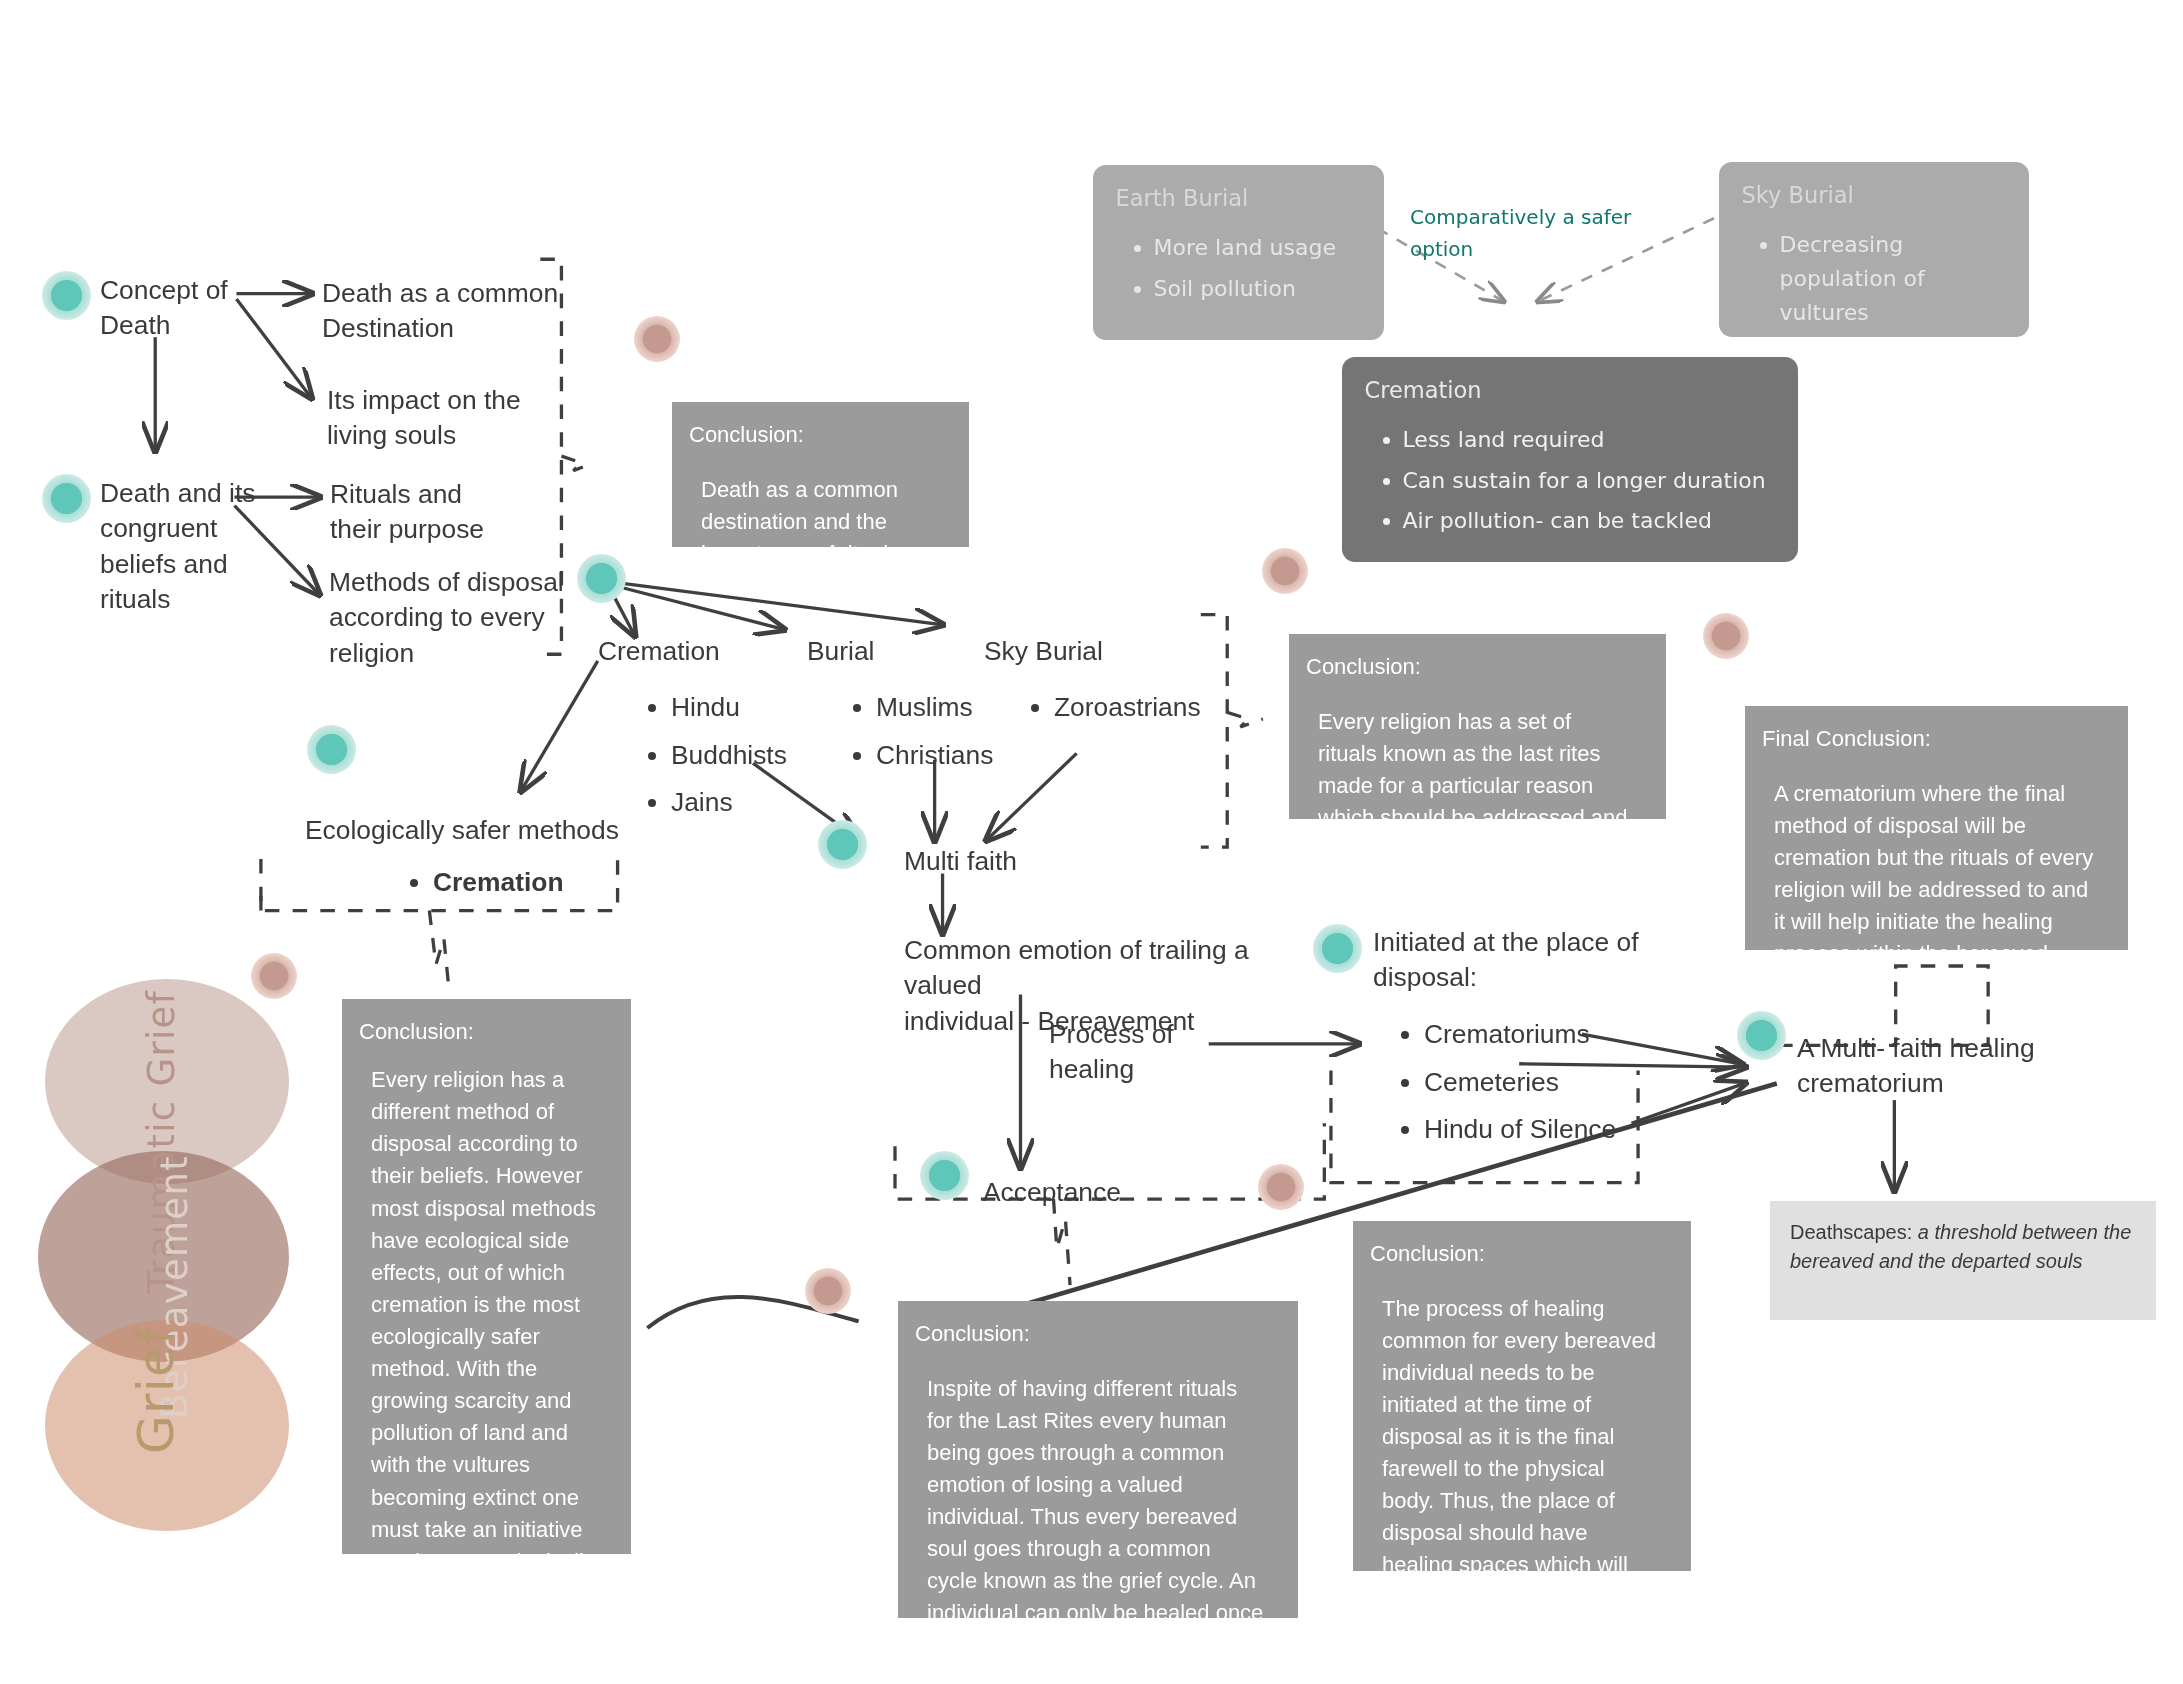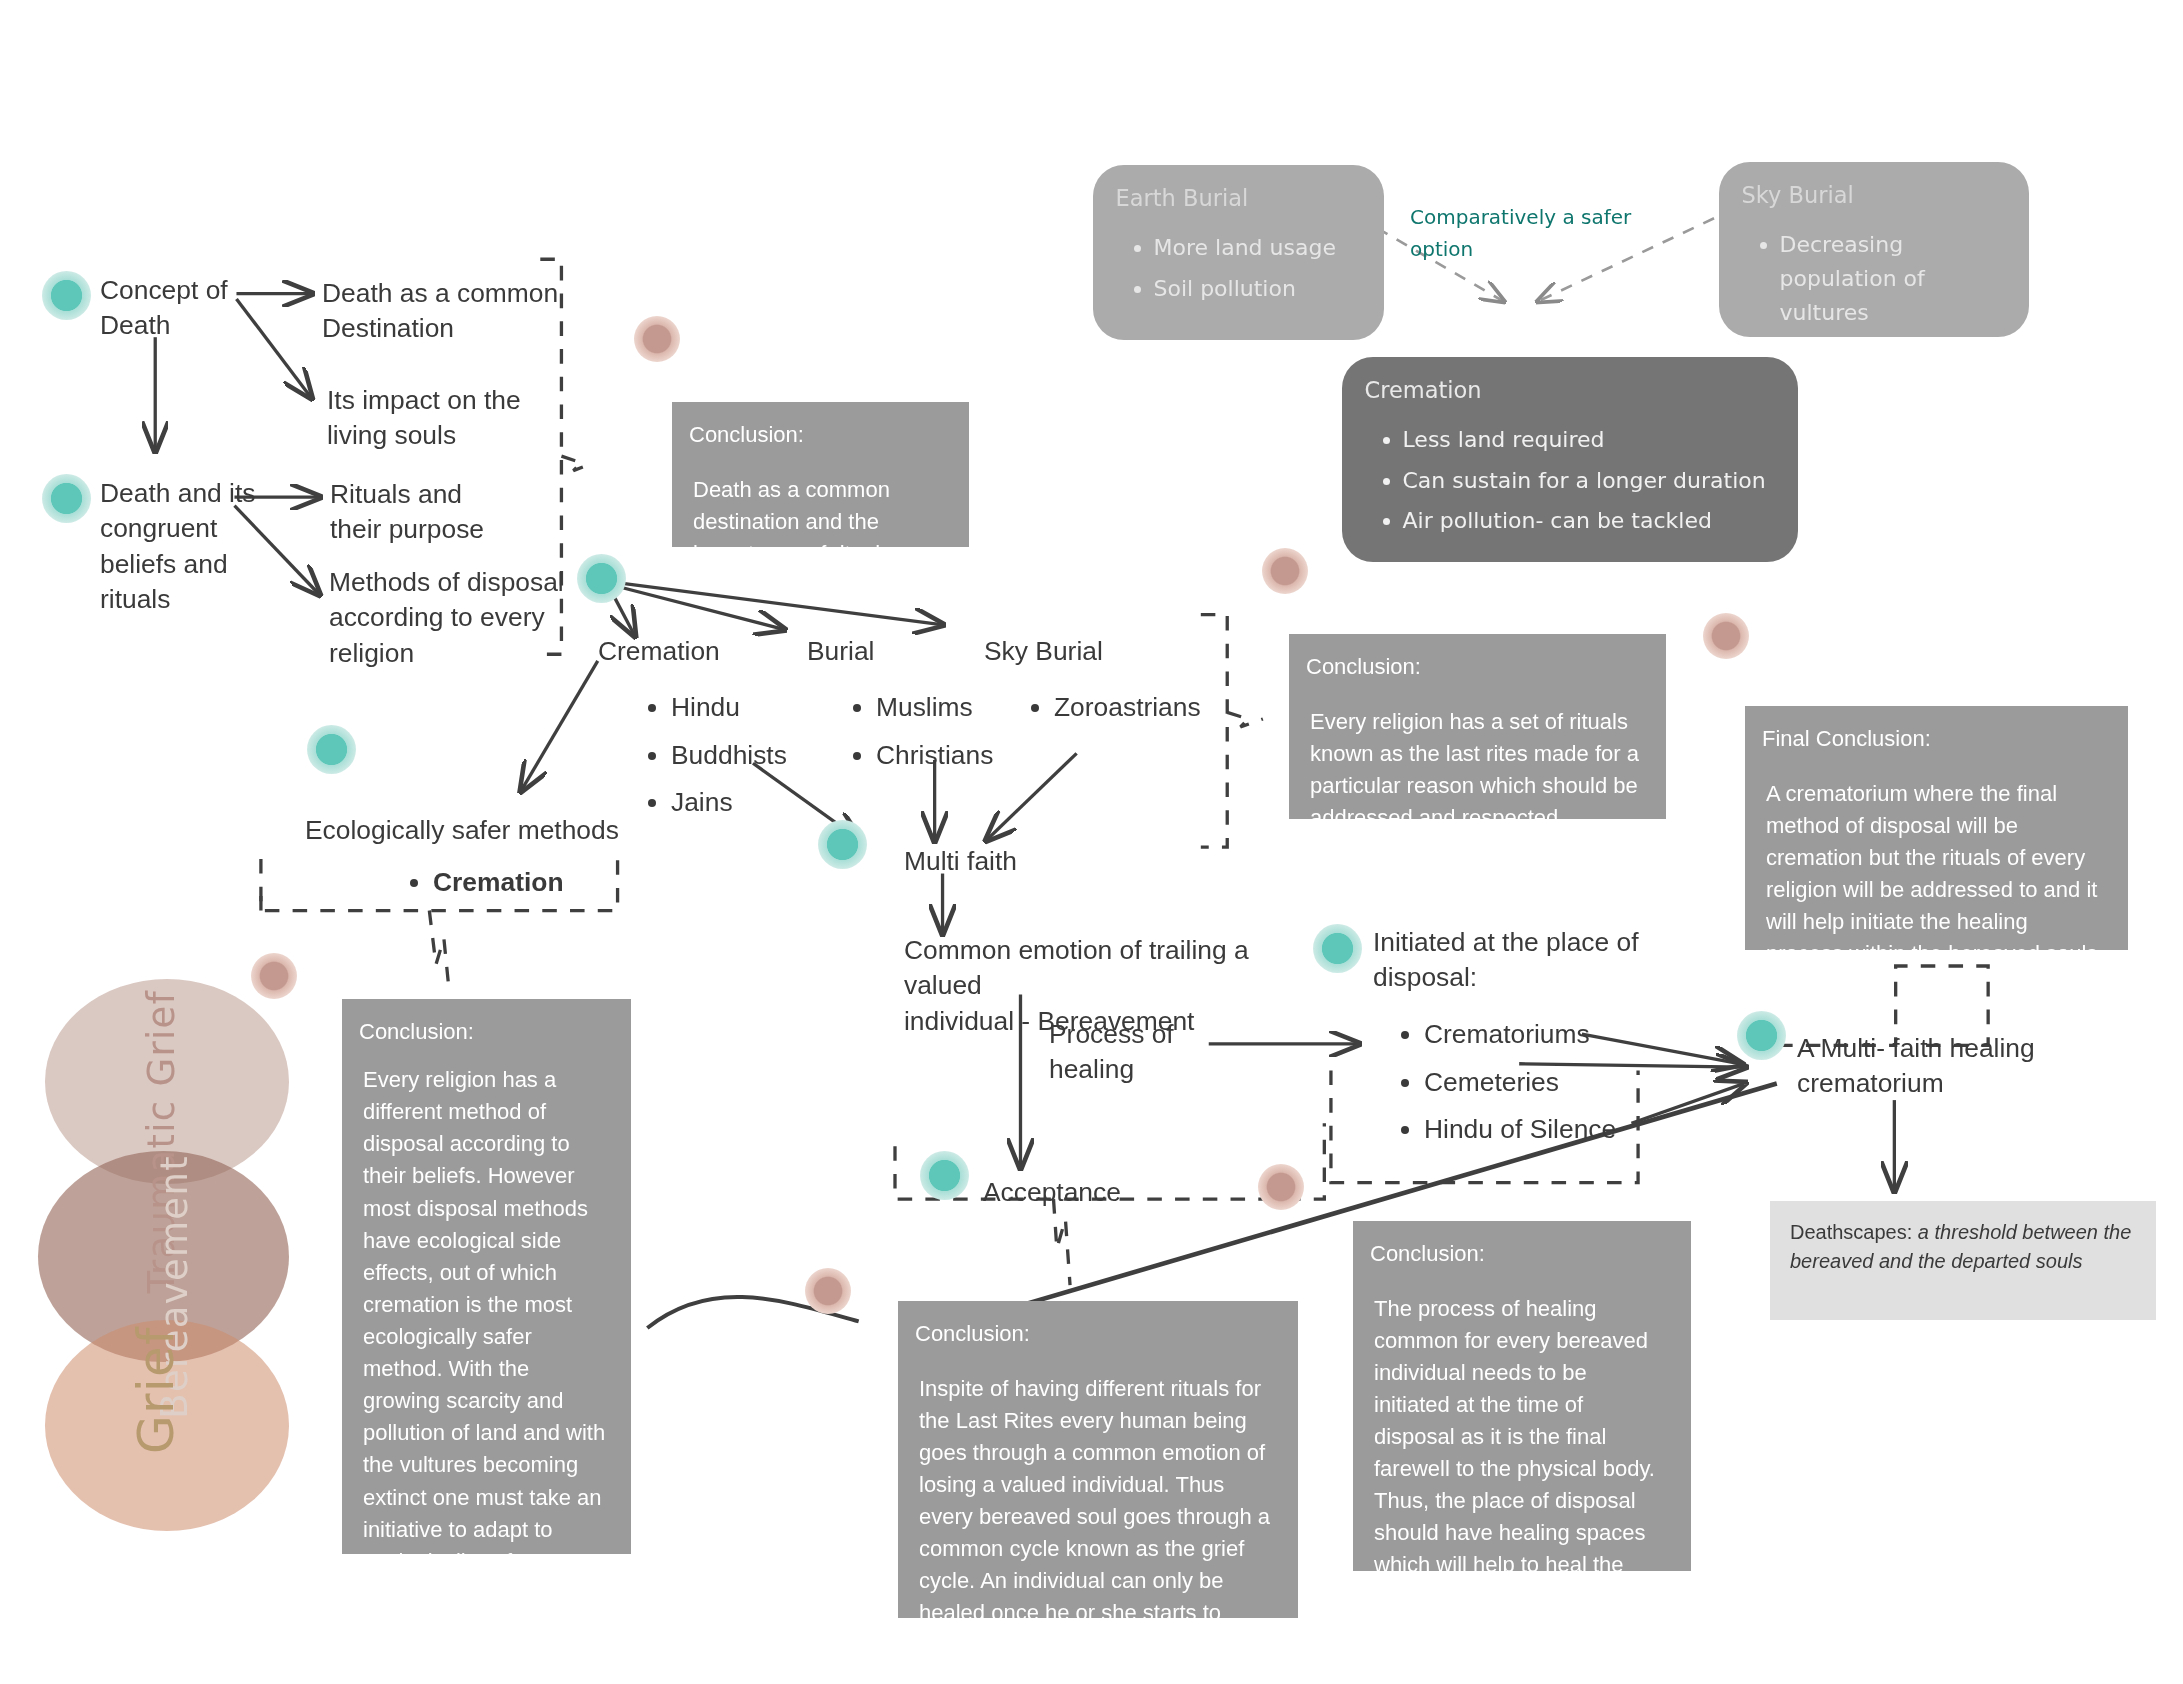--- a/index.html
+++ b/index.html
@@ -12,24 +12,24 @@
   
   .teal-dot{position:absolute;width:49px;height:49px;border-radius:50%;
     background:radial-gradient(circle at 50% 50%, #5fc7b9 0%, #5fc7b9 44%, #a9dfd7 46%, #c9e9e4 68%, rgba(214,240,236,0.55) 82%, rgba(230,247,244,0.12) 100%);}
   .rose-dot{position:absolute;width:46px;height:46px;border-radius:50%;
     background:radial-gradient(circle at 50% 50%, #c49a90 0%, #c49a90 42%, #dcb8ae 46%, #ecd5cd 70%, rgba(243,228,222,0.6) 85%, rgba(248,239,236,0.12) 100%);}
 
   
   .gbox{position:absolute;background:#9b9b9b;color:#ffffff;font-size:22px;line-height:1.46;
     padding:17px 20px 17px 17px;box-sizing:border-box;}
   .gbox .hdr{margin-bottom:22.5px;}
-  .gbox p{margin:4px;}
-
-  
-  .card{position:absolute;border-radius:31px;box-sizing:border-box;padding:20px 22.5px;
+  .gbox p{margin:12px;}
+
+  
+  .card{position:absolute;border-radius:13px;box-sizing:border-box;padding:20px 22.5px;
     font-family:"DejaVu Sans", sans-serif;}
   .card .title{font-size:22.5px;color:#d8d8d8;margin-bottom:20px;}
   .card ul{margin:0;padding-left:38px;}
   .card li{font-size:22px;color:#e6e6e6;line-height:1.55;margin-bottom:6.6px;}
   .card.light{background:#ababab;}
   .card.dark{background:#757575;}
   .card.dark .title{color:#e9e9e9;}
   .card.dark li{color:#f1f1f1;}
 
   

